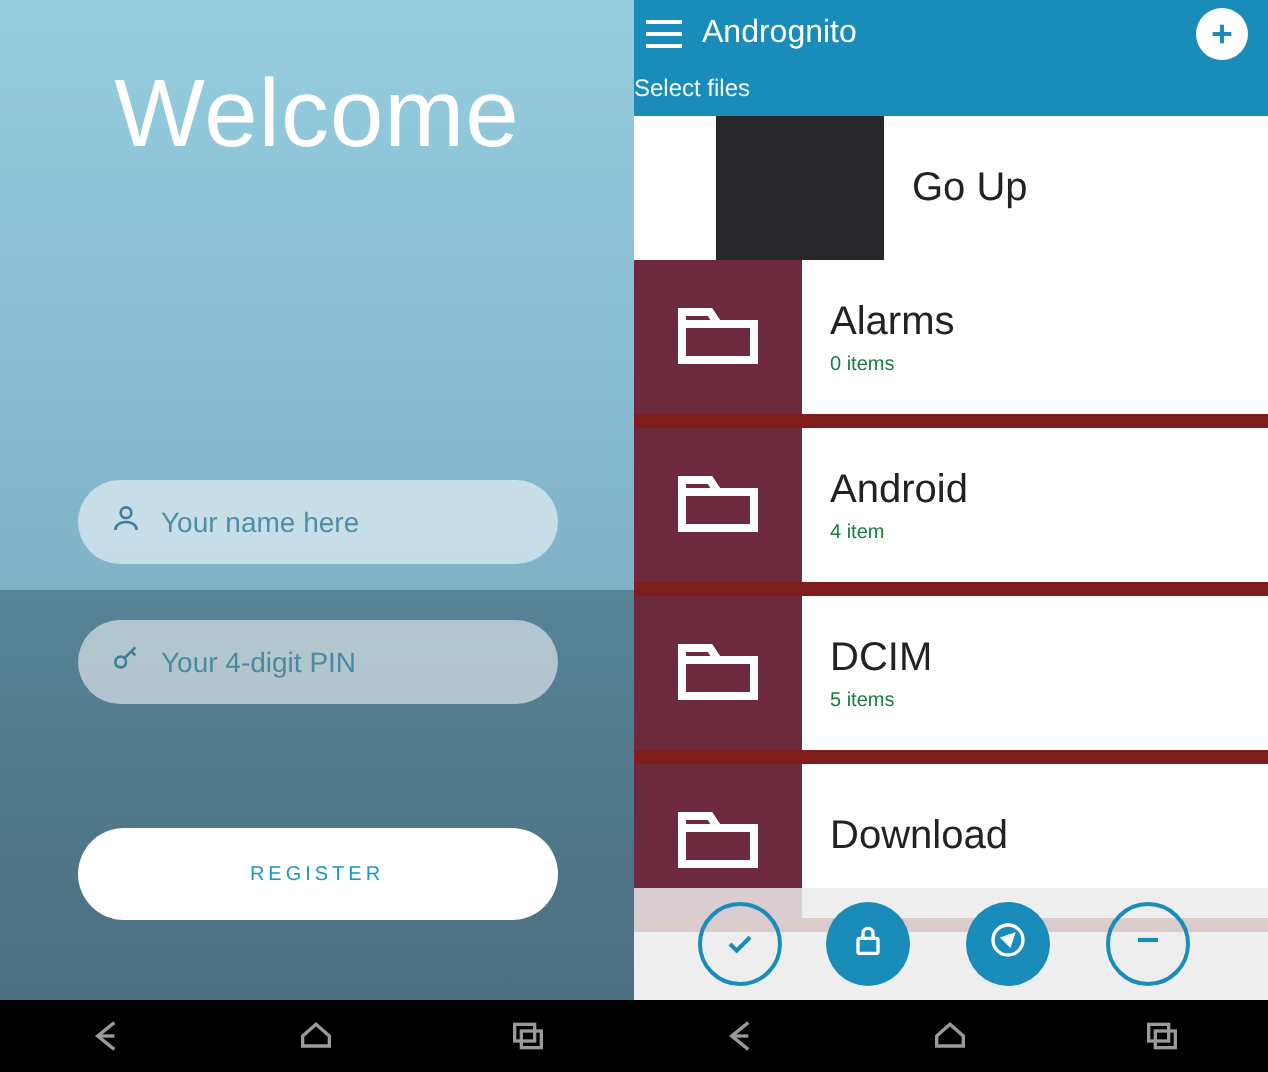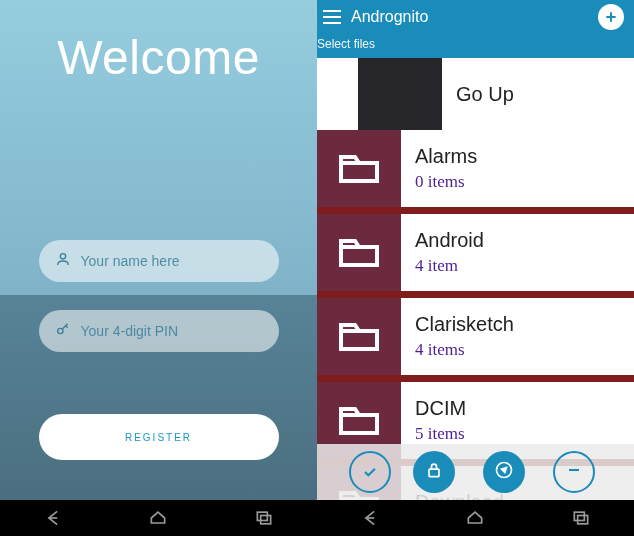--- a/index.html
+++ b/index.html
@@ -49,21 +49,21 @@
   .app-title { font-size:16px; font-weight:400; }
   .plus-circle { margin-left:auto; width:26px; height:26px; border-radius:50%; background:#fff; color:#1a8cba; display:flex; align-items:center; justify-content:center; cursor:pointer; }
   .plus-circle svg { width:16px; height:16px; }
   .topbar-sub { text-align:left; font-size:12px; opacity:.95; height:24px; line-height:20px; }
 
   .file-list { flex:1; overflow:hidden; position:relative; }
   .row { display:flex; align-items:stretch; }
   .iconcell { width:84px; display:flex; align-items:center; justify-content:center; }
   .labelcell { flex:1; padding:12px 14px; display:flex; flex-direction:column; justify-content:center; gap:4px; }
   .labelcell .name { font-size:20px; color:#222; }
-  .labelcell .count { font-size:17px; color:#4c1d95;font-family:Liberation Serif, serif; }
+  .labelcell .count { font-size:10px; color:#15803d; }
 
   .row-goup { height:72px;margin-left:41px; }
   .row-goup .iconcell { background:#27272b; }
   .row-goup .labelcell .name { font-size:20px; }
 
   .row-folder { height:84px; border-bottom:7px solid #7f1d1d; }
   .row-folder .iconcell { background:#6d2a3f; }
 
   .row-folder:last-of-type .labelcell { opacity:.4; }
   .row-folder:last-of-type { height:76px; }
@@ -205,32 +205,20 @@
           </div>
       </div>
       <div class="row row-folder">
         <div class="iconcell">
             <span><svg class="folder-svg" viewBox="0 0 24 24" stroke="#fff" stroke-width="2">
                 <path d="M3 7h7l2 3h9v9H3z"></path>
                 <path d="M3 10h18"></path>
               </svg></span>
           </div>
         <div class="labelcell">
-            <div class="name">Clarisketch</div>
-            <div class="count">4 items</div>
-          </div>
-      </div>
-      <div class="row row-folder">
-        <div class="iconcell">
-            <span><svg class="folder-svg" viewBox="0 0 24 24" stroke="#fff" stroke-width="2">
-                <path d="M3 7h7l2 3h9v9H3z"></path>
-                <path d="M3 10h18"></path>
-              </svg></span>
-          </div>
-        <div class="labelcell">
             <div class="name">DCIM</div>
             <div class="count">5 items</div>
           </div>
       </div>
       <div class="row row-folder">
         <div class="iconcell">
             <span><svg class="folder-svg" viewBox="0 0 24 24" stroke="#fff" stroke-width="2">
                 <path d="M3 7h7l2 3h9v9H3z"></path>
                 <path d="M3 10h18"></path>
               </svg></span>

